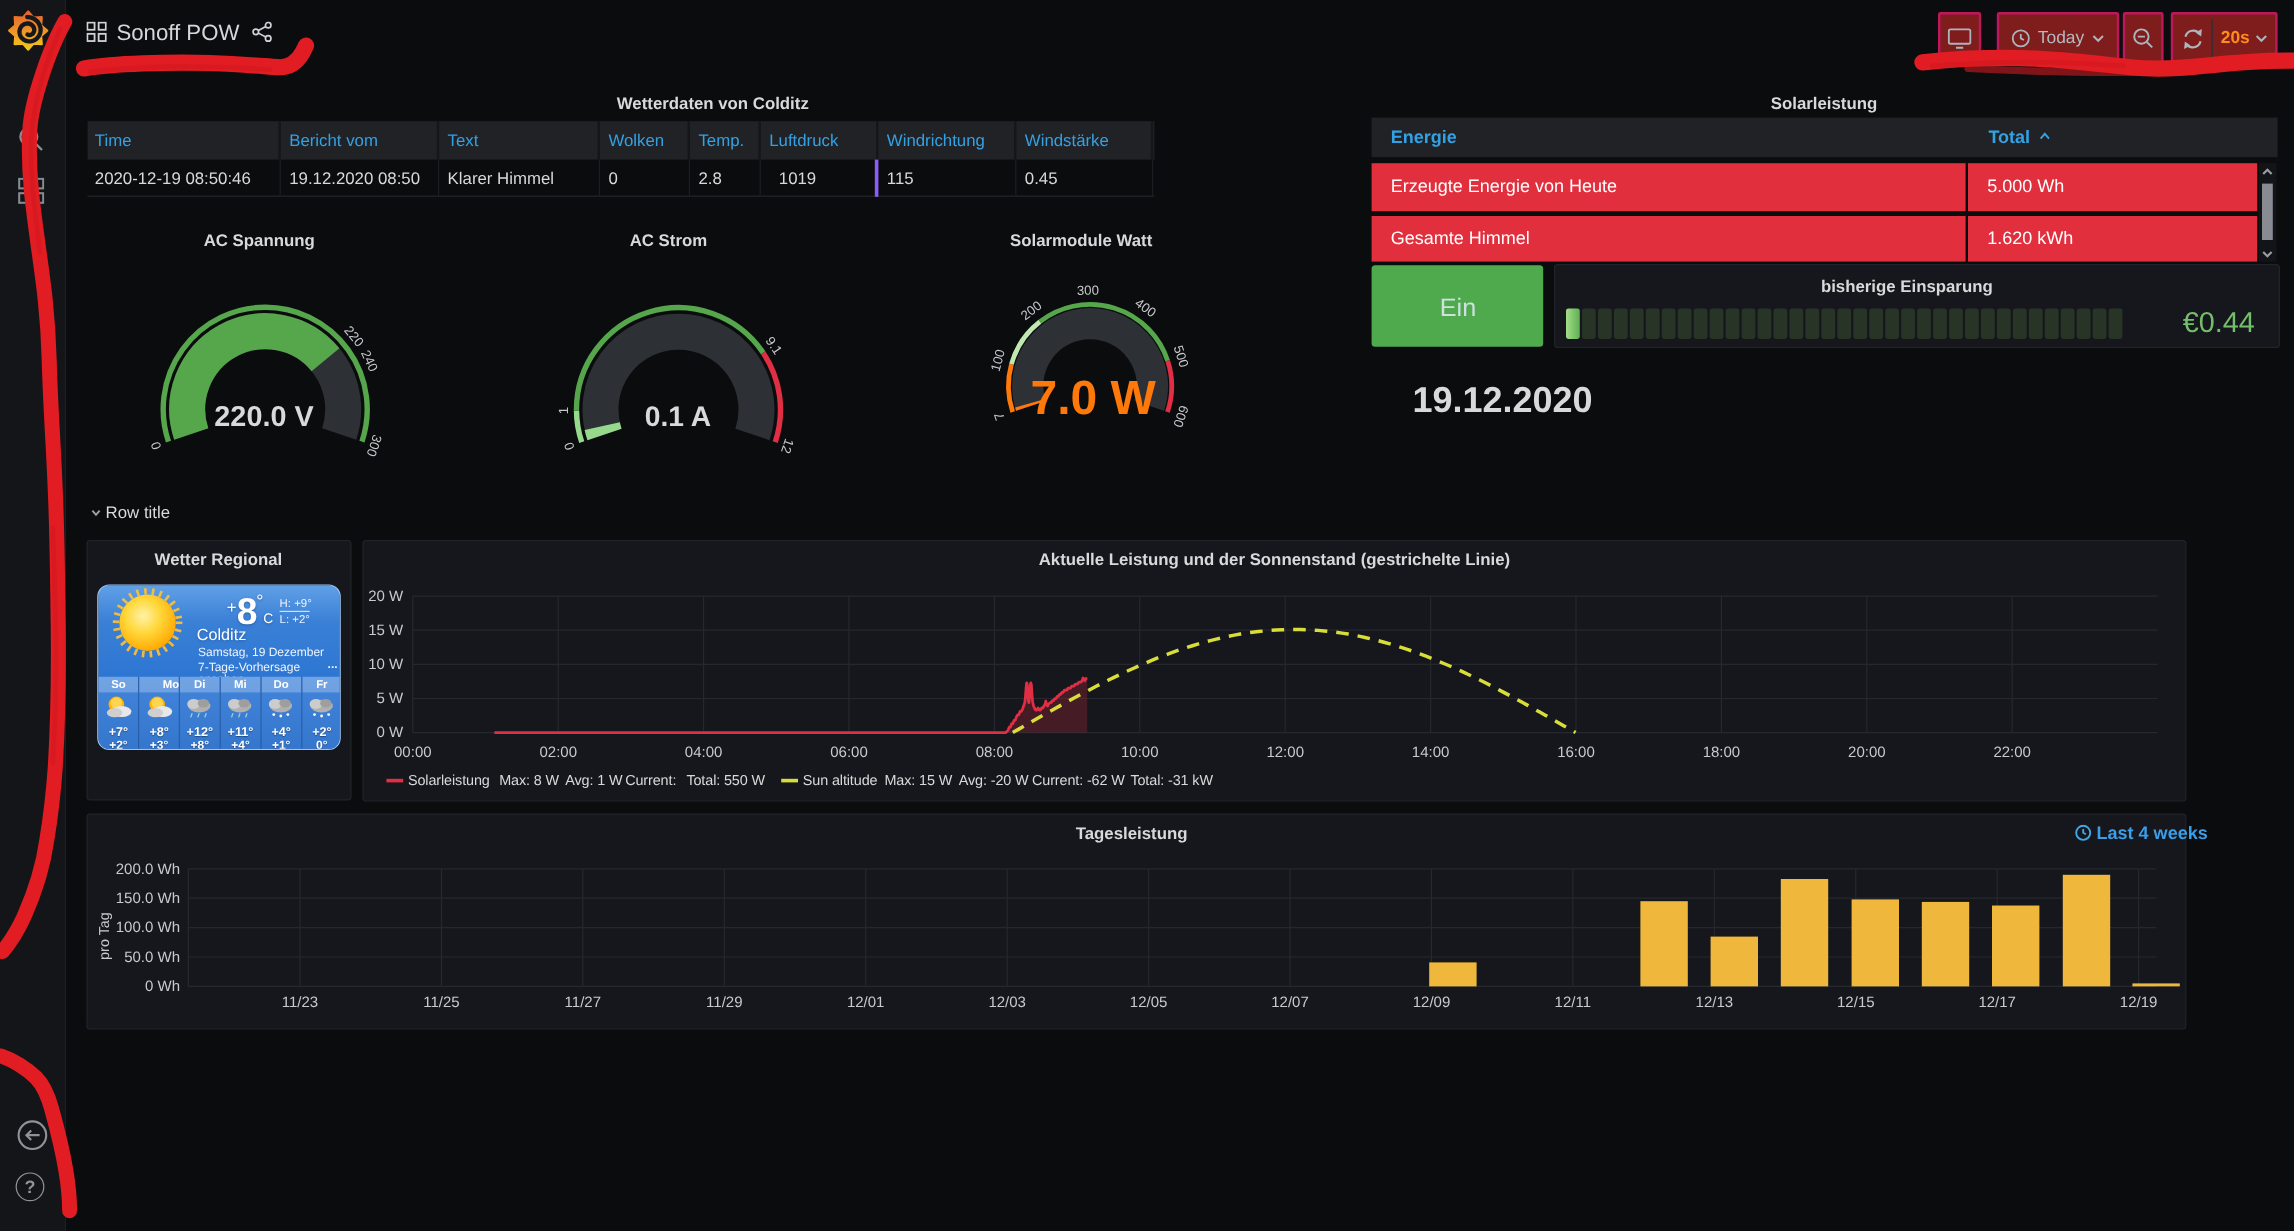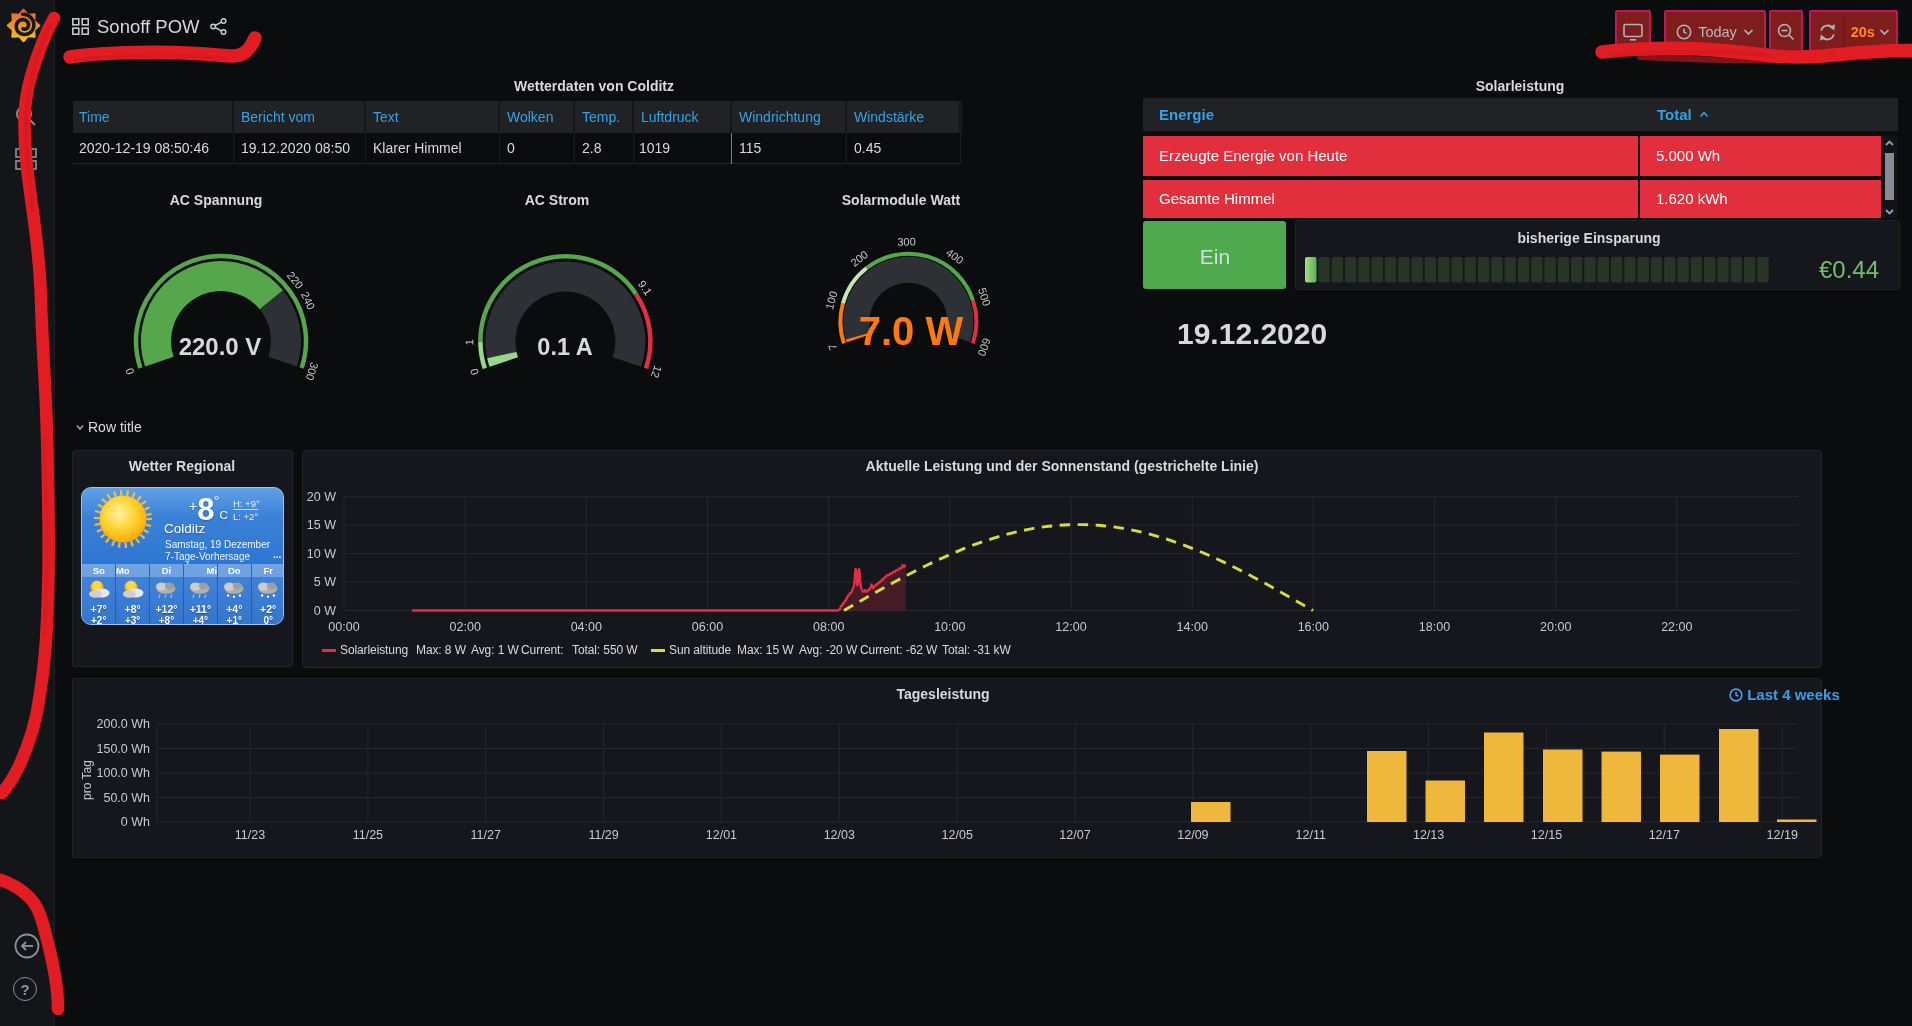--- a/index.html
+++ b/index.html
@@ -111,21 +111,21 @@
     <div style="position:absolute;left:562px;top:0;width:97px;height:32px;line-height:32px;padding-left:6px;color:#33a2e5;border-right:2px solid #141619">Luftdruck</div>
     <div style="position:absolute;left:660px;top:0;width:114px;height:32px;line-height:32px;padding-left:6px;color:#33a2e5;border-right:2px solid #141619">Windrichtung</div>
     <div style="position:absolute;left:775px;top:0;width:113px;height:32px;line-height:32px;padding-left:6px;color:#33a2e5;border-right:2px solid #141619">Windstärke</div>
   </div>
 <div style="position:absolute;left:73px;top:133px;width:889px;height:31px;font-size:14px;border-bottom:1px solid #24262b">
     <div style="position:absolute;left:0px;top:0;width:161px;height:31px;line-height:31px;padding-left:6px;color:#d8d9da;border-right:1px solid #1b1d21">2020-12-19 08:50:46</div>
     <div style="position:absolute;left:162px;top:0;width:131px;height:31px;line-height:31px;padding-left:6px;color:#d8d9da;border-right:1px solid #1b1d21">19.12.2020 08:50</div>
     <div style="position:absolute;left:294px;top:0;width:133px;height:31px;line-height:31px;padding-left:6px;color:#d8d9da;border-right:1px solid #1b1d21">Klarer Himmel</div>
     <div style="position:absolute;left:428px;top:0;width:74px;height:31px;line-height:31px;padding-left:6px;color:#d8d9da;border-right:1px solid #1b1d21">0</div>
     <div style="position:absolute;left:503px;top:0;width:58px;height:31px;line-height:31px;padding-left:6px;color:#d8d9da;border-right:1px solid #1b1d21">2.8</div>
-    <div style="position:absolute;left:562px;top:0;width:97px;height:31px;line-height:31px;padding-left:4px;color:#d8d9da;border-right:1px solid #8b5cf6">1019</div>
+    <div style="position:absolute;left:562px;top:0;width:97px;height:31px;line-height:31px;padding-left:14px;color:#d8d9da;border-right:3px solid #8b5cf6">1019</div>
     <div style="position:absolute;left:660px;top:0;width:114px;height:31px;line-height:31px;padding-left:6px;color:#d8d9da;border-right:1px solid #1b1d21">115</div>
     <div style="position:absolute;left:775px;top:0;width:113px;height:31px;line-height:31px;padding-left:6px;color:#d8d9da;border-right:1px solid #1b1d21">0.45</div>
   </div>
 <div class="ptitle" style="left:216px;top:192px">AC Spannung</div>
 <div class="ptitle" style="left:557px;top:192px">AC Strom</div>
 <div class="ptitle" style="left:901px;top:192px">Solarmodule Watt</div>
 <svg width="1140" height="430" style="position:absolute;left:0;top:0" font-family="Liberation Sans,sans-serif">
 <path d="M 159.36 361.62 A 65 65 0 1 1 282.64 361.62" stroke="#2d3034" stroke-width="30" fill="none"></path>
 <path d="M 159.36 361.62 A 65 65 0 0 1 271.25 299.77" stroke="#56a64b" stroke-width="30" fill="none"></path>
 <path d="M 140.39 367.97 A 85 85 0 1 1 301.61 367.97" stroke="#56a64b" stroke-width="4.5" fill="none"></path>
@@ -295,21 +295,21 @@
 <div style="text-align:center;margin-top:2px"><svg width="26" height="20" viewBox="0 0 26 20">
             <circle cx="11" cy="8" r="6.5" fill="#ffb300"></circle>
             <circle cx="11" cy="7" r="4.8" fill="#ffd54f"></circle>
             <ellipse cx="15.5" cy="14" rx="8" ry="4.6" fill="#e8e8e8"></ellipse>
             <ellipse cx="9.5" cy="15" rx="6.5" ry="3.8" fill="#cfcfcf"></ellipse>
           </svg></div>
 <div style="text-align:center;font-size:10.5px;font-weight:bold;color:#fff;text-shadow:0 1px 1px rgba(0,0,0,0.4);margin-top:0px">+7°</div>
 <div style="text-align:center;font-size:10px;font-weight:bold;color:#fff;text-shadow:0 1px 1px rgba(0,0,0,0.4)">+2°</div>
 </div>
       <div style="position:absolute;left:33.9px;top:0;width:33.4px;height:100%">
-<div style="height:13px;background:rgba(255,255,255,0.25);text-align:left;font-size:9.5px;font-weight:bold;color:#fff;line-height:13px">Mo</div>
+<div style="height:13px;background:rgba(255,255,255,0.25);text-align:right;font-size:9.5px;font-weight:bold;color:#fff;line-height:13px">Mo</div>
 <div style="text-align:center;margin-top:2px"><svg width="26" height="20" viewBox="0 0 26 20">
             <circle cx="11" cy="8" r="6.5" fill="#ffb300"></circle>
             <circle cx="11" cy="7" r="4.8" fill="#ffd54f"></circle>
             <ellipse cx="15.5" cy="14" rx="8" ry="4.6" fill="#e8e8e8"></ellipse>
             <ellipse cx="9.5" cy="15" rx="6.5" ry="3.8" fill="#cfcfcf"></ellipse>
           </svg></div>
 <div style="text-align:center;font-size:10.5px;font-weight:bold;color:#fff;text-shadow:0 1px 1px rgba(0,0,0,0.4);margin-top:0px">+8°</div>
 <div style="text-align:center;font-size:10px;font-weight:bold;color:#fff;text-shadow:0 1px 1px rgba(0,0,0,0.4)">+3°</div>
 </div>
       <div style="position:absolute;left:67.8px;top:0;width:33.4px;height:100%">
@@ -319,21 +319,21 @@
             <ellipse cx="7" cy="6.5" rx="4.5" ry="3.5" fill="#cccccc"></ellipse>
             <ellipse cx="14" cy="6" rx="4" ry="3" fill="#9e9e9e"></ellipse>
             <line x1="6" y1="13" x2="5" y2="16" stroke="#9cc" stroke-width="1"></line>
             <line x1="11" y1="13" x2="10" y2="16" stroke="#9cc" stroke-width="1"></line>
             <line x1="16" y1="13" x2="15" y2="16" stroke="#9cc" stroke-width="1"></line>
           </svg></div>
 <div style="text-align:center;font-size:10.5px;font-weight:bold;color:#fff;text-shadow:0 1px 1px rgba(0,0,0,0.4);margin-top:0px">+12°</div>
 <div style="text-align:center;font-size:10px;font-weight:bold;color:#fff;text-shadow:0 1px 1px rgba(0,0,0,0.4)">+8°</div>
 </div>
       <div style="position:absolute;left:101.7px;top:0;width:33.4px;height:100%">
-<div style="height:13px;background:rgba(255,255,255,0.25);text-align:right;font-size:9.5px;font-weight:bold;color:#fff;line-height:13px">Mi</div>
+<div style="height:13px;background:rgba(255,255,255,0.25);text-align:center;font-size:9.5px;font-weight:bold;color:#fff;line-height:13px">Mi</div>
 <div style="text-align:center;margin-top:2px"><svg width="26" height="20" viewBox="0 0 22 17">
             <ellipse cx="11" cy="8" rx="8" ry="4.5" fill="#b0b0b0"></ellipse>
             <ellipse cx="7" cy="6.5" rx="4.5" ry="3.5" fill="#cccccc"></ellipse>
             <ellipse cx="14" cy="6" rx="4" ry="3" fill="#9e9e9e"></ellipse>
             <line x1="6" y1="13" x2="5" y2="16" stroke="#9cc" stroke-width="1"></line>
             <line x1="11" y1="13" x2="10" y2="16" stroke="#9cc" stroke-width="1"></line>
             <line x1="16" y1="13" x2="15" y2="16" stroke="#9cc" stroke-width="1"></line>
           </svg></div>
 <div style="text-align:center;font-size:10.5px;font-weight:bold;color:#fff;text-shadow:0 1px 1px rgba(0,0,0,0.4);margin-top:0px">+11°</div>
 <div style="text-align:center;font-size:10px;font-weight:bold;color:#fff;text-shadow:0 1px 1px rgba(0,0,0,0.4)">+4°</div>

